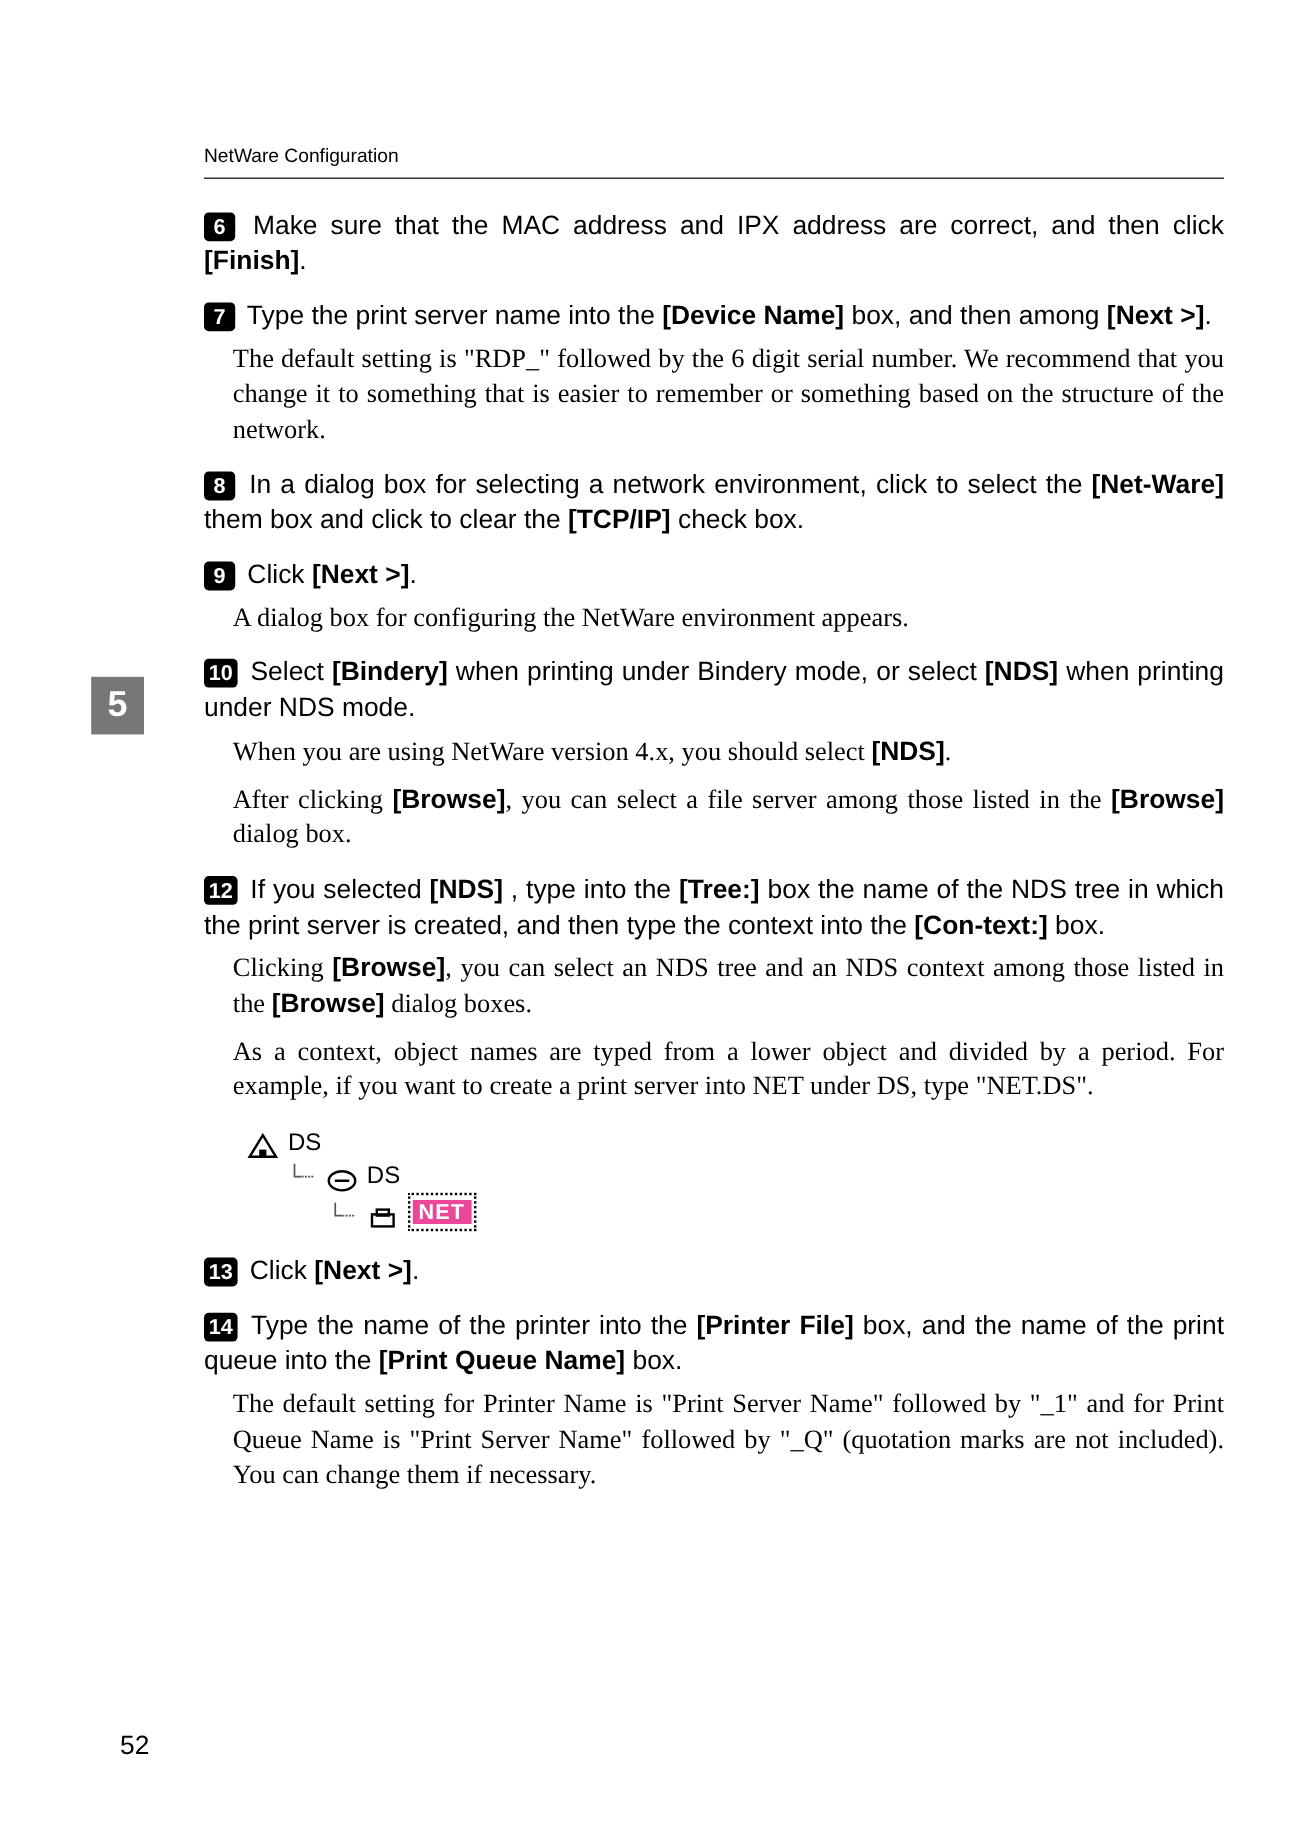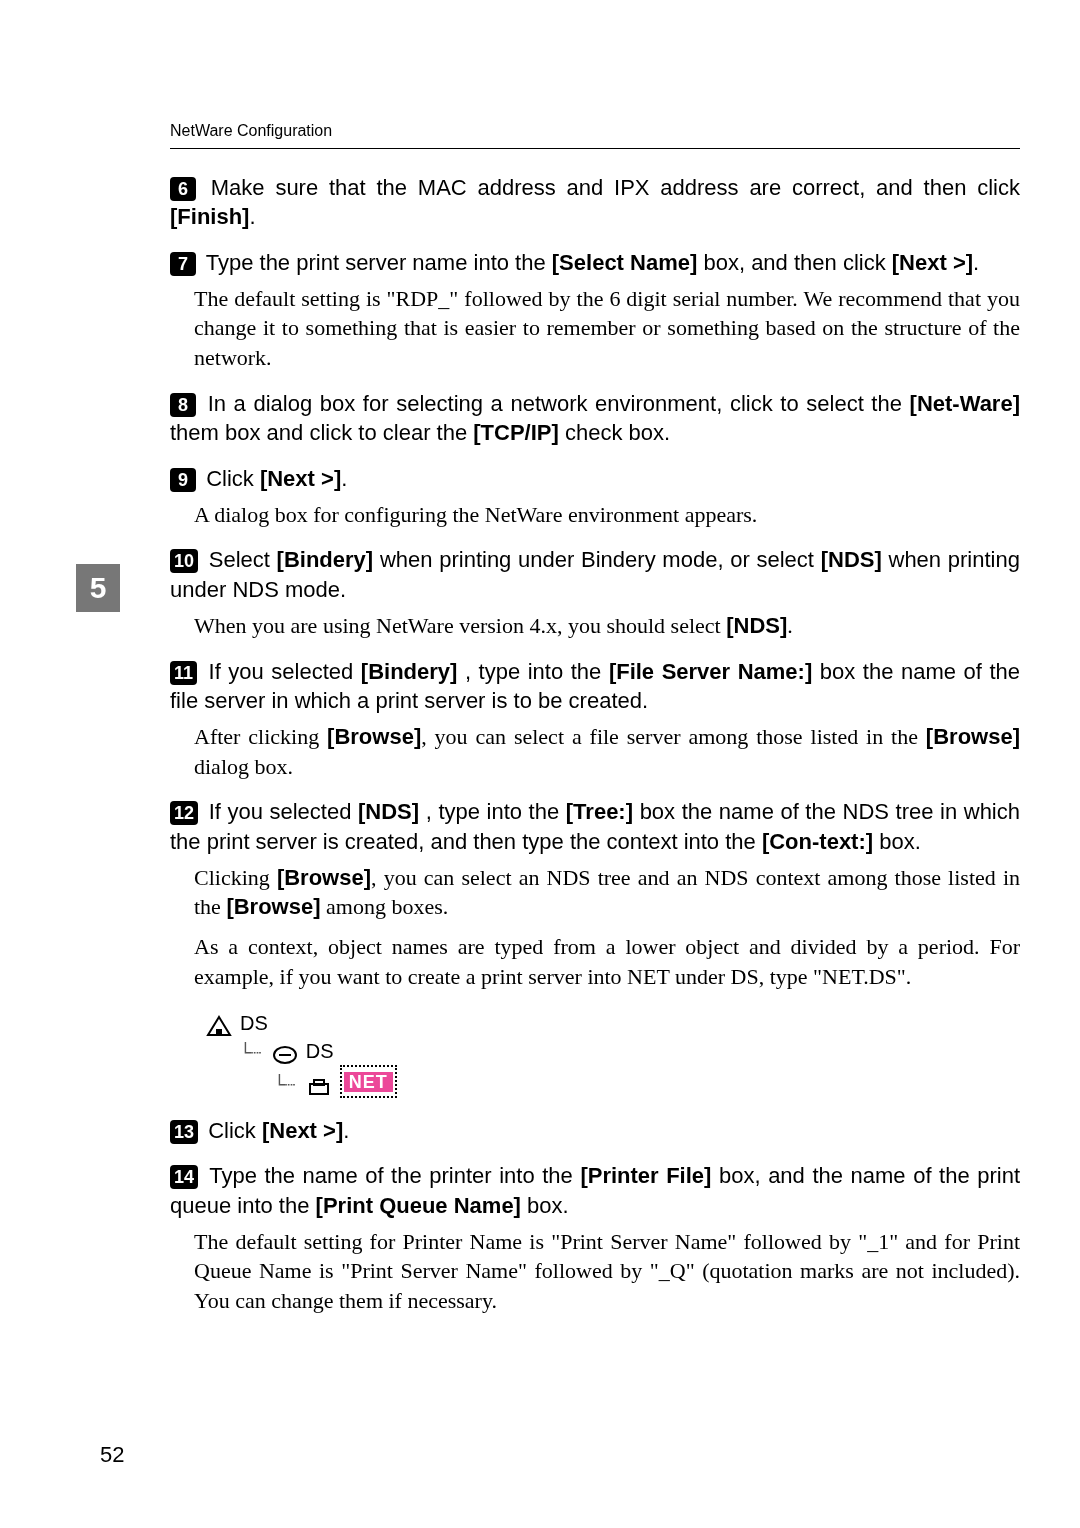--- a/index.html
+++ b/index.html
@@ -129,22 +129,22 @@
 
   <div class="step sans">
     <span class="badge">6</span>
     <span>Make sure that the MAC address and IPX address are correct, and then click </span>
     <span class="bold-sans">[Finish]</span><span>.</span>
   </div>
 
   <div class="step sans">
     <span class="badge">7</span>
     <span>Type the print server name into the </span>
-    <span class="bold-sans">[Select Name]</span>
-    <span> box, and then click </span>
+    <span class="bold-sans">[Device Name]</span>
+    <span> box, and then among </span>
     <span class="bold-sans">[Next &gt;]</span><span>.</span>
   </div>
   <div class="step-body">The default setting is "RDP_" followed by the 6 digit serial number. We recommend that you change it to something that is easier to remember or something based on the structure of the network.</div>
 
   <div class="step sans">
     <span class="badge">8</span>
     <span>In a dialog box for selecting a network environment, click to select the </span>
     <span class="bold-sans">[Net-Ware]</span>
     <span> them box and click to clear the </span>
     <span class="bold-sans">[TCP/IP]</span><span> check box.</span>
@@ -162,44 +162,36 @@
     <span>Select </span>
     <span class="bold-sans">[Bindery]</span>
     <span> when printing under Bindery mode, or select </span>
     <span class="bold-sans">[NDS]</span>
     <span> when printing under NDS mode.</span>
   </div>
   <div class="step-body">
     <span>When you are using NetWare version 4.x, you should select </span><span class="bold-sans">[NDS]</span><span>.</span>
   </div>
 
-  <div class="step sans">
-    <span class="badge">11</span>
-    <span>If you selected </span>
-    <span class="bold-sans">[Bindery]</span>
-    <span>, type into the </span>
-    <span class="bold-sans">[File Server Name:]</span>
-    <span> box the name of the file server in which a print server is to be created.</span>
-  </div>
   <div class="step-body">
     <span>After clicking </span><span class="bold-sans">[Browse]</span><span>, you can select a file server among those listed in the </span><span class="bold-sans">[Browse]</span><span> dialog box.</span>
   </div>
 
   <div class="step sans">
     <span class="badge">12</span>
     <span>If you selected </span>
     <span class="bold-sans">[NDS]</span>
     <span>, type into the </span>
     <span class="bold-sans">[Tree:]</span>
     <span> box the name of the NDS tree in which the print server is created, and then type the context into the </span>
     <span class="bold-sans">[Con-text:]</span>
     <span> box.</span>
   </div>
   <div class="step-body">
-    <span>Clicking </span><span class="bold-sans">[Browse]</span><span>, you can select an NDS tree and an NDS context among those listed in the </span><span class="bold-sans">[Browse]</span><span> among boxes.</span>
+    <span>Clicking </span><span class="bold-sans">[Browse]</span><span>, you can select an NDS tree and an NDS context among those listed in the </span><span class="bold-sans">[Browse]</span><span> dialog boxes.</span>
   </div>
   <div class="step-body">As a context, object names are typed from a lower object and divided by a period. For example, if you want to create a print server into NET under DS, type "NET.DS".</div>
 
   <div class="tree-diagram">
     <div class="tree-row">
       <svg class="icon" width="26" height="22">
           <polygon points="13,2 24,20 2,20" fill="none" stroke="#000" stroke-width="2"></polygon>
           <rect x="10" y="14" width="6" height="6" fill="#000"></rect>
         </svg>
       <span>DS</span>

